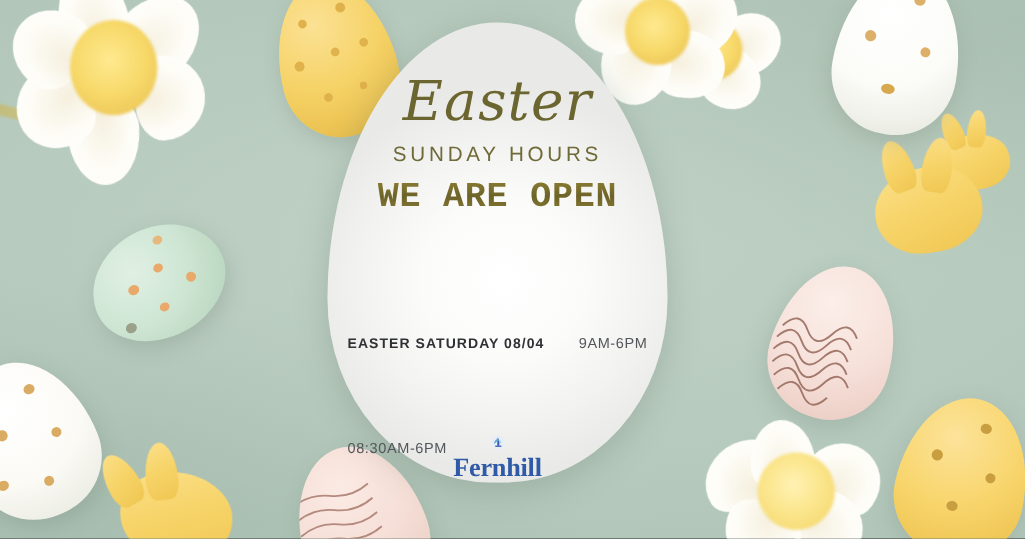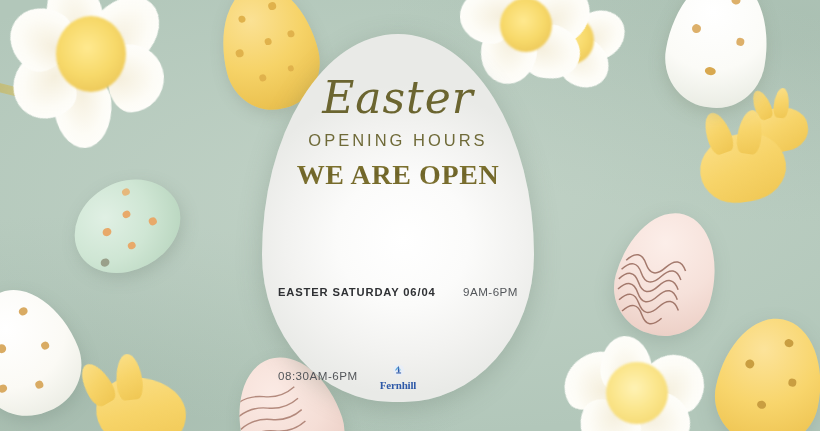--- a/index.html
+++ b/index.html
@@ -61,21 +61,21 @@
     position:absolute;
     background:linear-gradient(160deg,#fbe08a 0%, #f7d469 48%, #efc652 100%);
     filter:blur(.5px);
   }
 
   .dot { position:absolute; border-radius:50%; }
 
   
   #egg-card {
     position:absolute;
-    left:262px; top:34px;
+    left:262px; top:18px;
     width:272px; height:368px;
     border-radius:50% 50% 48% 48% / 60% 60% 40% 40%;
     background:
       radial-gradient(58% 42% at 52% 56%, #ffffff 0%, #fbfbfa 42%, #f2f2f0 74%, #e9eae7 100%);
     box-shadow:0 6px 26px rgba(92,112,98,.28);
     z-index:40;
     text-align:right;
   }
 
   #egg-inner {
@@ -99,21 +99,21 @@
     font-family:"Liberation Sans", sans-serif;
     font-size:16.5px;
     font-weight:400;
     letter-spacing:3.0px;
     color:#6f6a38;
     margin-top:11px;
     white-space:nowrap;
   }
 
   .open-head {
-    font-family:Liberation Serif, serif;
+    font-family:Liberation Mono, monospace;
     font-weight:700;
     font-size:28px;
     letter-spacing:.6px;
     margin-top:9px;
     white-space:nowrap;
     background:linear-gradient(180deg,#8c7f33 0%, #6d6328 46%, #7d7130 70%, #5e5622 100%);
     -webkit-background-clip:text;
     background-clip:text;
     color:#6d6328;
     -webkit-text-fill-color:transparent;
@@ -170,21 +170,21 @@
     top:330px;
     display:flex; flex-direction:column; align-items:center;
   }
   #logo-mark {
     width:17px; height:15px;
     margin-bottom:1px;
   }
   #logo-word {
     font-family:"Liberation Serif", serif;
     font-weight:700;
-    font-size:11px;
+    font-size:21px;
     letter-spacing:-.2px;
     color:#2f5aa8;
     line-height:1;
   }
 </style>
 </head>
 <body>
 
 <div id="poster">
 
@@ -336,30 +336,30 @@
     <div class="petal" style="left:30px;  top:62px; width:62px; height:52px; transform:rotate(206deg);"></div>
     <div class="corona" style="left:58px; top:22px; width:62px; height:62px;
          background:radial-gradient(circle at 46% 42%, #fff2b4 0%, #fbe68d 44%, #f6dc78 74%, #f0d46d 100%);"></div>
   </div>
 
   <div id="egg-card">
     <div id="egg-inner">
 
       <div class="script-title">Easter</div>
 
-      <div class="deco-sub">OPENING HOURS</div>
+      <div class="deco-sub">SUNDAY HOURS</div>
 
       <div class="open-head">WE ARE OPEN</div>
 
       <div class="gold-rule"></div>
 
       <div id="hours">
 
         <div class="hours-row">
-          <span class="hrow-day">EASTER SATURDAY 06/04</span>
+          <span class="hrow-day">EASTER SATURDAY 08/04</span>
           <span class="hrow-time">9AM-6PM</span>
         </div>
 
 
         <div class="hours-row">
           <span class="hrow-time">08:30AM-6PM</span>
         </div>
 
       </div>
 

